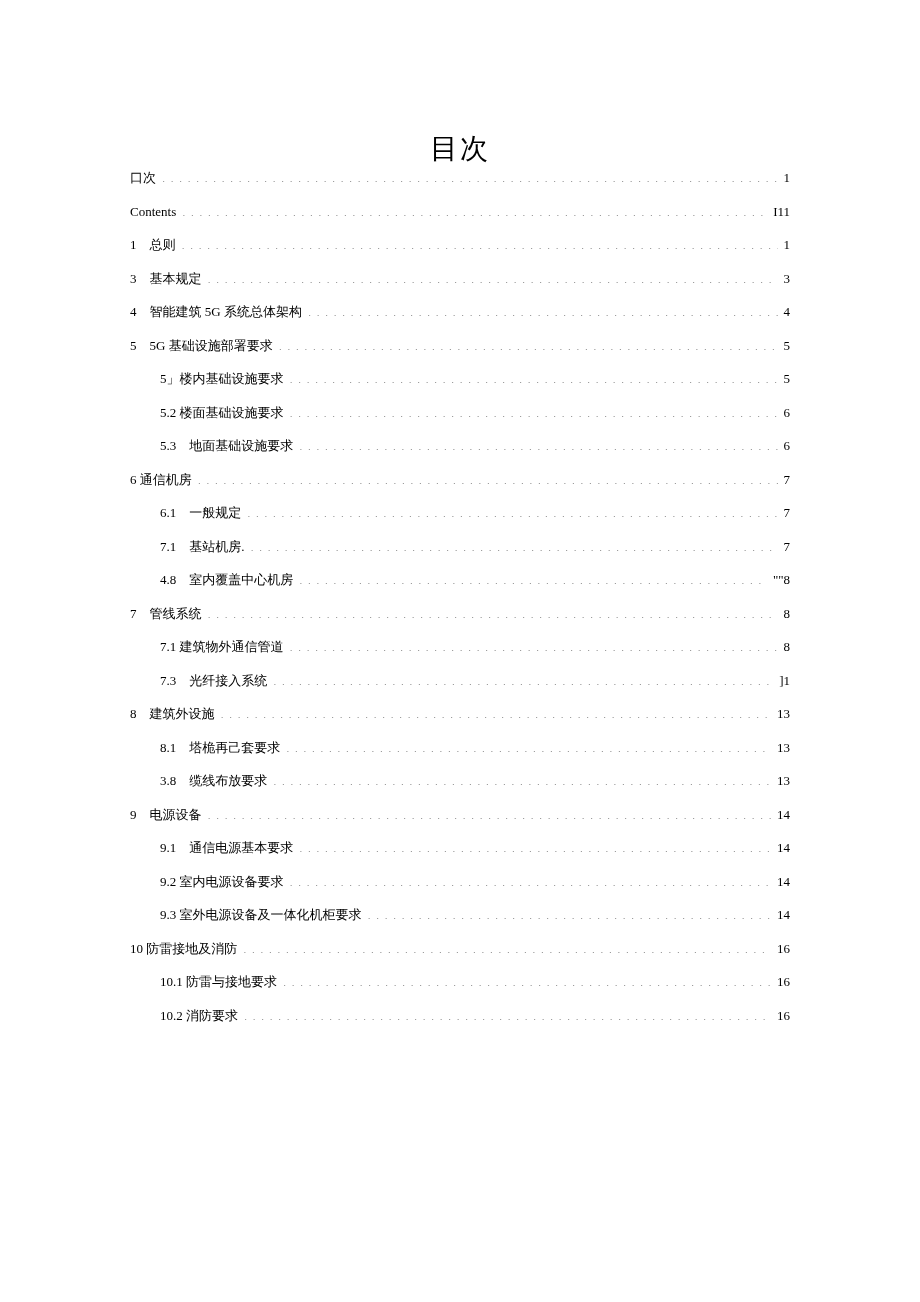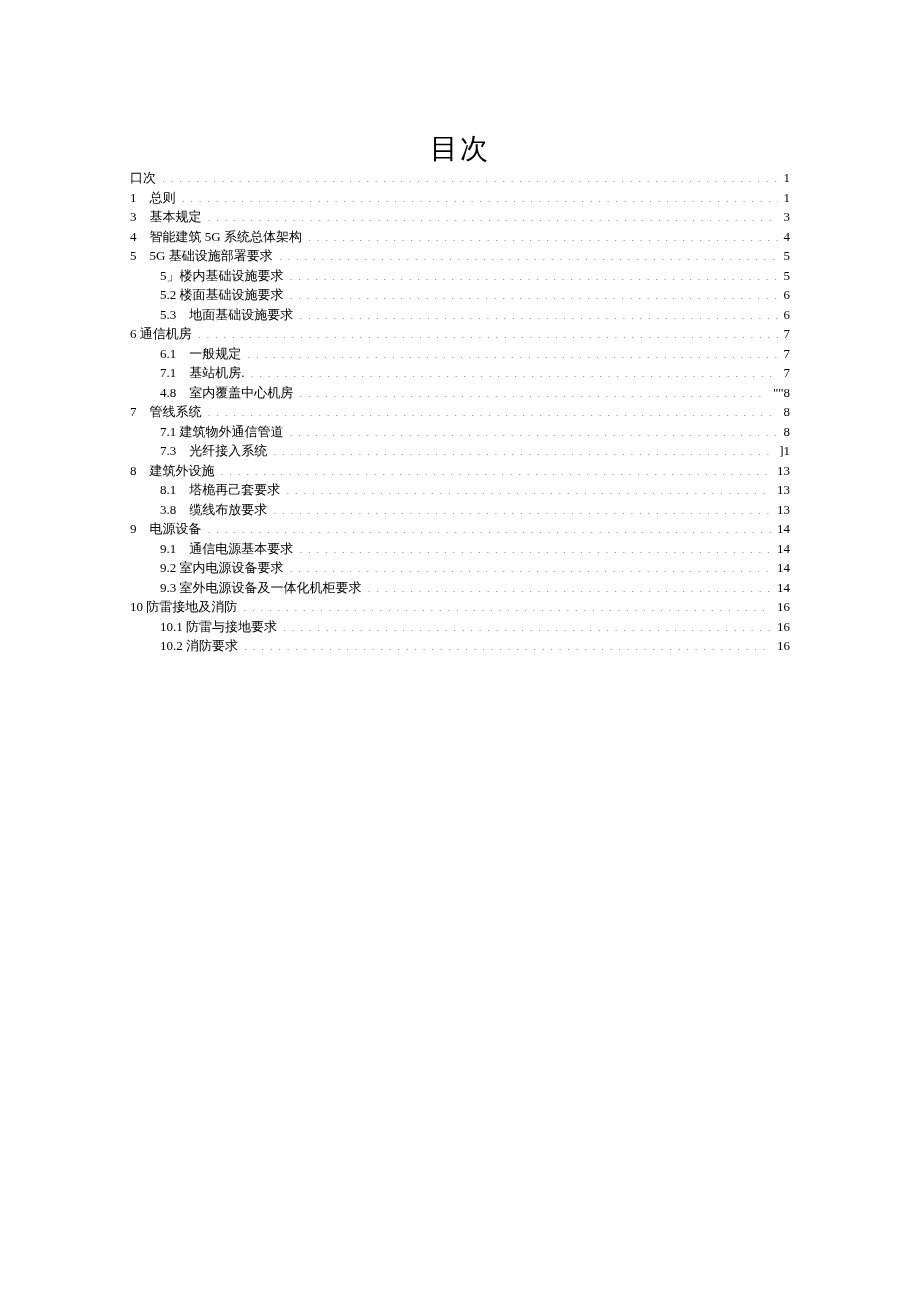--- a/index.html
+++ b/index.html
@@ -14,20 +14,21 @@
     }
     .title {
       text-align: center;
       font-size: 28px;
       font-weight: normal;
       letter-spacing: 2px;
     }
     .toc {
       display: flex;
       flex-direction: column;
+      gap: 14px;
     }
     .toc-entry {
       display: flex;
       align-items: baseline;
       font-size: 13px;
       line-height: 1.5;
       white-space: nowrap;
     }
     .toc-entry.level-1 {
       padding-left: 0;
@@ -65,20 +66,25 @@
 
 <h1 class="title">目次</h1>
 
 <div class="toc" id="toc-container">
     <div class="toc-entry level-1">
       <span class="toc-label">口次</span>
       <span class="toc-dots"></span>
       <span class="toc-page">1</span>
     </div>
     <div class="toc-entry level-1">
+      <span class="toc-label">Contents</span>
+      <span class="toc-dots"></span>
+      <span class="toc-page">I11</span>
+    </div>
+    <div class="toc-entry level-1">
       <span class="toc-label">1　总则</span>
       <span class="toc-dots"></span>
       <span class="toc-page">1</span>
     </div>
     <div class="toc-entry level-1">
       <span class="toc-label">3　基本规定</span>
       <span class="toc-dots"></span>
       <span class="toc-page">3</span>
     </div>
     <div class="toc-entry level-1">

